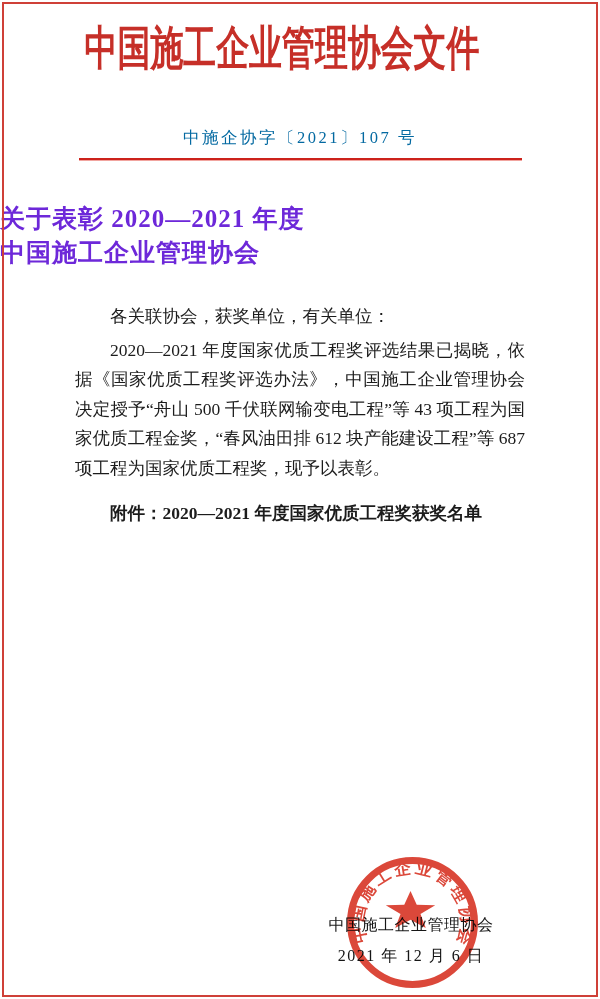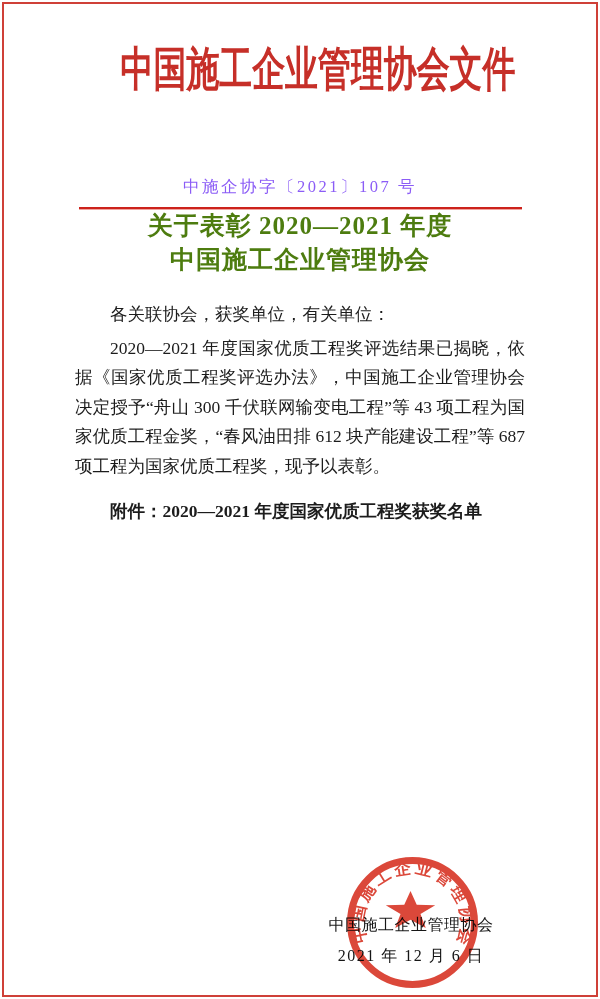--- a/index.html
+++ b/index.html
@@ -12,59 +12,60 @@
   .sheet {
     position: absolute; inset: 0;
     background: #ffffff;
   }
   .sheet-border {
     position: absolute; inset: 2px;
     border: 2px solid #cf4038;
     pointer-events: none;
   }
   .letterhead {
-    margin-top: 45px;
-    text-align: right;
+    margin-top: 24px;
+    text-align: left;
     color: #c62f28;
     font-weight: bold;
     font-size: 47px;
     line-height: 1.06;
     white-space: nowrap;
   }
   .letterhead .squeeze {
     display: inline-block;
     transform: scaleX(0.70);
     transform-origin: center;
   }
   .doc-number {
-    margin-top: 82px;
+    margin-top: 54px;
     text-align: center;
-    color: #8b5cf6;
+    color: #0369a1;
     font-size: 16.5px;
     letter-spacing: 2.5px;
     line-height: 20px;
   }
   .red-divider {
     width: 443px;
     height: 2.5px;
     margin: 10px auto 0 auto;
     background: #cc221b;
     box-shadow: 0 1px 0 rgba(230,90,80,0.55);
   }
   .doc-title {
-    text-align: center;
-    color: #4d7c0f;
+    margin-top: 42px;
+    text-align: left;
+    color: #6d28d9;
     font-weight: bold;
     font-size: 25px;
     line-height: 34px;
     letter-spacing: 1px;
   }
   .body-col {
     width: 450px;
-    margin: 23px auto 0 auto;
+    margin: 32px auto 0 auto;
     color: #1c1c1c;
     font-size: 17.5px;
     line-height: 29.5px;
     text-align: justify;
   }
   .body-col p { margin: 4px 0 0 0; text-indent: 2em; }
   .salutation { margin: 0; text-indent: 0; }
   .attachment { margin-top: 16px !important; font-weight: bold; }
   .signature-block {
     position: absolute;
@@ -99,21 +100,21 @@
 
   <div class="red-divider"></div>
 
   <div class="doc-title">
     <div>关于表彰 2020—2021 年度</div>
     <div>中国施工企业管理协会</div>
   </div>
 
   <div class="body-col">
     <p class="salutation">各关联协会，获奖单位，有关单位：</p>
-    <p>2020—2021 年度国家优质工程奖评选结果已揭晓，依据《国家优质工程奖评选办法》，中国施工企业管理协会决定授予“舟山 300 千伏联网输变电工程”等 43 项工程为国家优质工程金奖，“春风油田排 612 块产能建设工程”等 687 项工程为国家优质工程奖，现予以表彰。</p>
+    <p>2020—2021 年度国家优质工程奖评选结果已揭晓，依据《国家优质工程奖评选办法》，中国施工企业管理协会决定授予“舟山 500 千伏联网输变电工程”等 43 项工程为国家优质工程金奖，“春风油田排 612 块产能建设工程”等 687 项工程为国家优质工程奖，现予以表彰。</p>
     <p class="attachment">附件：2020—2021 年度国家优质工程奖获奖名单</p>
   </div>
 
   <div class="signature-block">
     <div class="signature-name">中国施工企业管理协会</div>
     <div class="signature-date">2021 年 12 月 6 日</div>
   </div>
 
   <div class="stamp">
     <svg viewBox="-70.5 -70.5 141 141" xmlns="http://www.w3.org/2000/svg">

